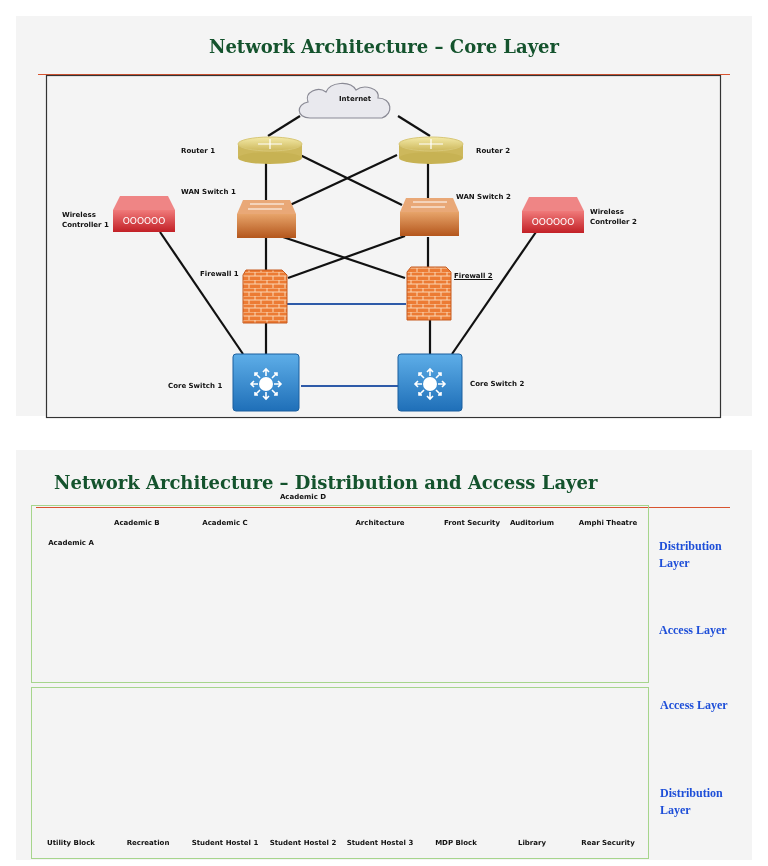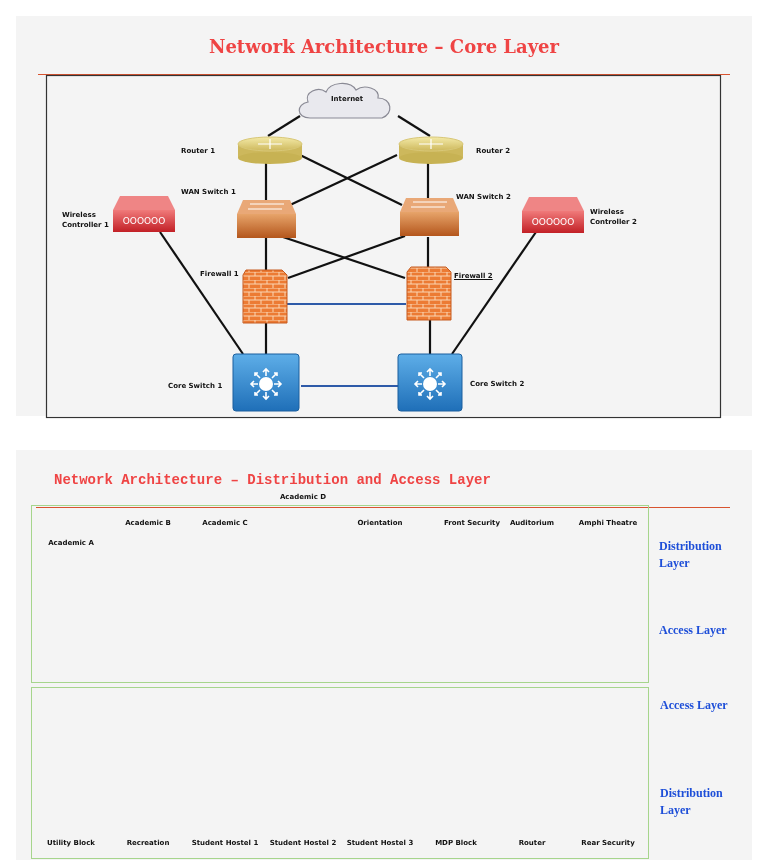--- a/index.html
+++ b/index.html
@@ -1,18 +1,18 @@
 <!DOCTYPE html>
 <html><head>
 <meta charset="utf-8">
 <style>
   html, body { margin: 0; padding: 0; background: #ffffff; }
   body { width: 768px; height: 866px; position: relative; overflow: hidden; font-family: "Liberation Sans", sans-serif; }
   .panel { position: absolute; background: #f4f4f4; }
-  .title { position: absolute; font-family: "DejaVu Serif", "Liberation Serif", serif; color: #ef4444; font-weight: bold; white-space: nowrap; }
+  .title { position: absolute; font-family: "DejaVu Serif", "Liberation Serif", serif; color: #14532d; font-weight: bold; white-space: nowrap; }
   .redline { position: absolute; height: 1px; background: #d8532f; }
   .lbl { position: absolute; font-family: "DejaVu Sans", "Liberation Sans", sans-serif; font-weight: bold; font-size: 7px; color: #111; white-space: nowrap; }
   .side { position: absolute; font-family: Liberation Serif, serif; font-weight: bold; font-size: 12px; color: #1d4ed8; line-height: 17px; }
   svg { position: absolute; left: 0; top: 0; }
   .greenbox { position: absolute; border: 1px solid #a6d58c; }
 </style>
 </head>
 <body>
 
 <div class="panel" style="left:16px; top:16px; width:736px; height:400px;"></div>
@@ -649,63 +649,63 @@
         <path d="M6-6L11-11 M8-11H11V-8"></path>
             <path d="M-6-6L-11-11 M-8-11H-11V-8"></path>
         <path d="M6 6L11 11 M8 11H11V8"></path>
             <path d="M-6 6L-11 11 M-8 11H-11V8"></path>
       </g>
     </g>
       </g>
     </g>
   </svg>
 
-<div class="lbl" style="left:331px; top:95px;text-align:center;">Internet</div>
+<div class="lbl" style="left:339px; top:95px;text-align:center;">Internet</div>
 <div class="lbl" style="left:181px; top:147px;">Router 1</div>
 <div class="lbl" style="left:476px; top:147px;">Router 2</div>
 <div class="lbl" style="left:181px; top:188px;">WAN Switch 1</div>
 <div class="lbl" style="left:456px; top:193px;">WAN Switch 2</div>
 <div class="lbl" style="left:62px; top:210px; white-space:pre-line; line-height:10px;">Wireless
 Controller 1</div>
 <div class="lbl" style="left:590px; top:207px; white-space:pre-line; line-height:10px;">Wireless
 Controller 2</div>
 <div class="lbl" style="left:200px; top:270px;">Firewall 1</div>
 <div class="lbl" style="left:454px; top:272px;text-decoration:underline;">Firewall 2</div>
 <div class="lbl" style="left:168px; top:382px;">Core Switch 1</div>
 <div class="lbl" style="left:470px; top:380px;">Core Switch 2</div>
 
 <div class="panel" style="left:16px; top:450px; width:736px; height:410px;"></div>
-<div class="title" style="left:54px; top:472px; font-size:14px;font-family:Liberation Mono, monospace;">Network Architecture – Distribution and Access Layer</div>
+<div class="title" style="left:54px; top:472px; font-size:18px;">Network Architecture – Distribution and Access Layer</div>
 <div class="redline" style="left:36px; top:507px; width:694px;"></div>
 <div class="greenbox" style="left:31px; top:505px; width:616px; height:176px;"></div>
 <div class="greenbox" style="left:31px; top:687px; width:616px; height:170px;"></div>
 
 <div class="side" style="left:659px; top:538px;">
   <div>Distribution</div>
   <div>Layer</div>
 </div>
 <div class="side" style="left:659px; top:622px;">Access Layer</div>
 <div class="side" style="left:660px; top:697px;">Access Layer</div>
 <div class="side" style="left:660px; top:785px;">
   <div>Distribution</div>
   <div>Layer</div>
 </div>
 
 <div id="upper-row">
     <div class="lbl" style="left: 37px; width: 68px; text-align: center; top: 519px; margin-top: 20px;">Academic A</div>
-    <div class="lbl" style="left: 114px; width: 68px; text-align: center; top: 519px;">Academic B</div>
+    <div class="lbl" style="left: 114px; width: 68px; top: 519px;">Academic B</div>
     <div class="lbl" style="left: 191px; width: 68px; text-align: center; top: 519px;">Academic C</div>
     <div class="lbl" style="left: 269px; width: 68px; text-align: center; top: 493px;">Academic D</div>
-    <div class="lbl" style="left: 346px; width: 68px; text-align: center; top: 519px;">Orientation</div>
+    <div class="lbl" style="left: 346px; width: 68px; text-align: center; top: 519px;">Architecture</div>
     <div class="lbl" style="left: 422px; width: 68px; text-align: center; top: 519px; margin-left: 16px;">Front Security</div>
     <div class="lbl" style="left: 498px; width: 68px; text-align: center; top: 519px;">Auditorium</div>
     <div class="lbl" style="left: 574px; width: 68px; text-align: center; top: 519px;">Amphi Theatre</div>
   </div>
 <div id="lower-row">
     <div class="lbl" style="left: 35px; width: 72px; text-align: center; top: 839px;">Utility Block</div>
     <div class="lbl" style="left: 112px; width: 72px; text-align: center; top: 839px;">Recreation</div>
     <div class="lbl" style="left: 189px; width: 72px; text-align: center; top: 839px;">Student Hostel 1</div>
     <div class="lbl" style="left: 267px; width: 72px; text-align: center; top: 839px;">Student Hostel 2</div>
     <div class="lbl" style="left: 344px; width: 72px; text-align: center; top: 839px;">Student Hostel 3</div>
     <div class="lbl" style="left: 420px; width: 72px; text-align: center; top: 839px;">MDP Block</div>
-    <div class="lbl" style="left: 496px; width: 72px; text-align: center; top: 839px;">Router</div>
+    <div class="lbl" style="left: 496px; width: 72px; text-align: center; top: 839px;">Library</div>
     <div class="lbl" style="left: 572px; width: 72px; text-align: center; top: 839px;">Rear Security</div>
   </div>
 
 </body></html>

